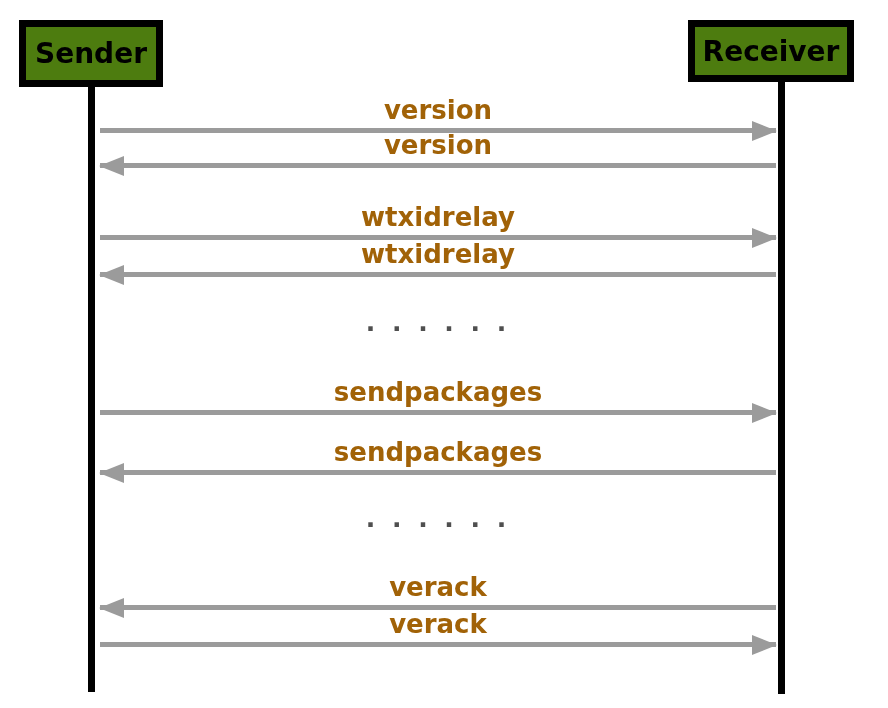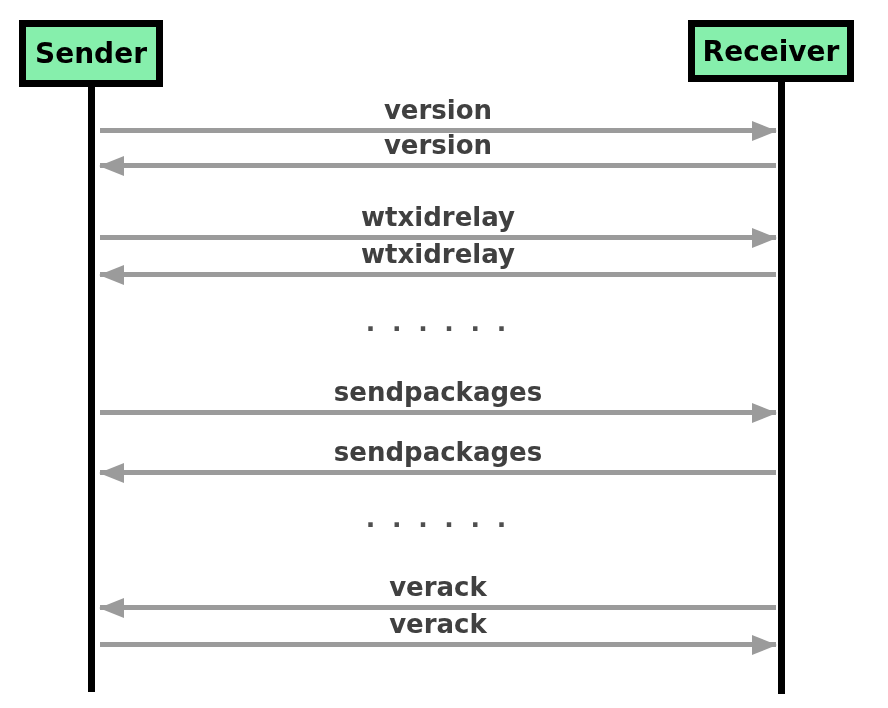--- a/index.html
+++ b/index.html
@@ -9,21 +9,21 @@
     height: 708px;
     background: #ffffff;
     font-family: "DejaVu Sans", "Liberation Sans", sans-serif;
     overflow: hidden;
   }
 
   
   .actor-box {
     position: absolute;
     border: 7px solid #000000;
-    background: #86efac;
+    background: #4d7c0f;
     display: flex;
     align-items: center;
     justify-content: center;
     font-weight: bold;
     font-size: 28px;
     color: #000000;
     box-sizing: border-box;
   }
   #sender-box   { left: 19px;  top: 20px; width: 144px; height: 67px; }
   #receiver-box { left: 688px; top: 20px; width: 166px; height: 62px; }
@@ -44,21 +44,21 @@
     width: 676px;
     height: 0;
   }
   .msg .label {
     position: absolute;
     left: 0; right: 0;
     bottom: 3px;
     text-align: center;
     font-weight: bold;
     font-size: 26px;
-    color: #404040;
+    color: #a16207;
     white-space: nowrap;
   }
   .msg .line {
     position: absolute;
     left: 0; right: 0;
     top: 0;
     height: 5px;
     background: #9b9b9b;
   }
   .msg .head {

